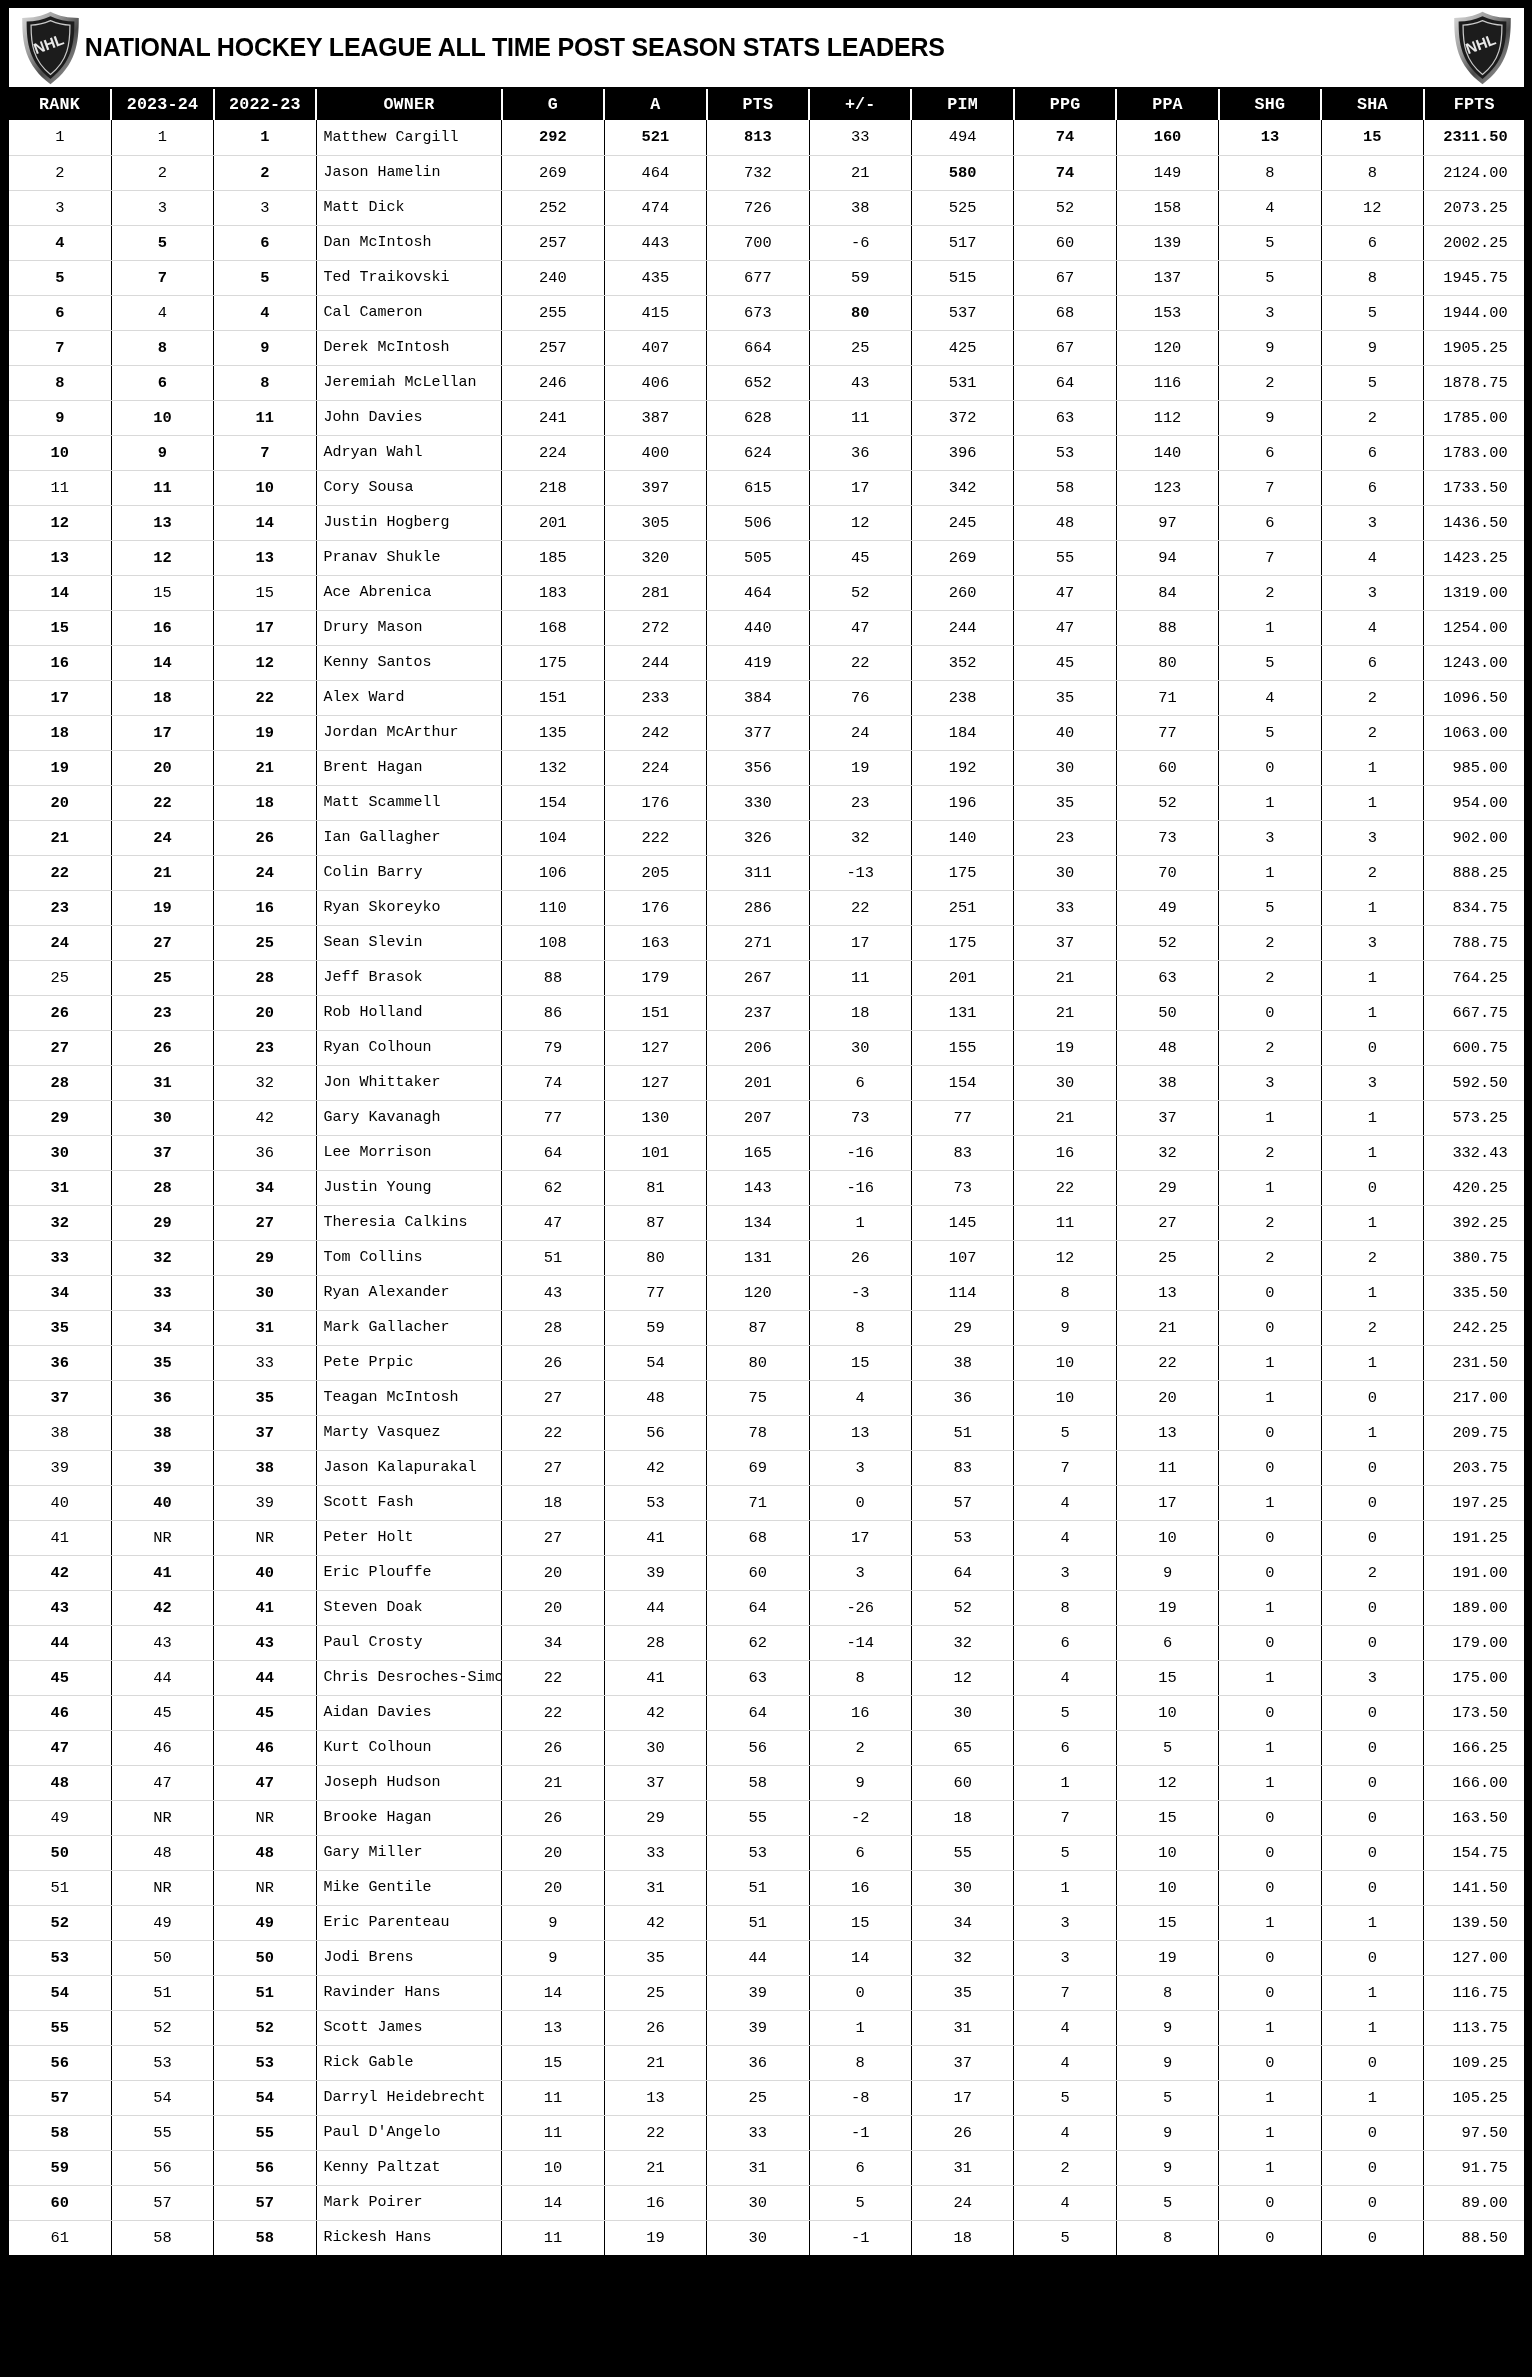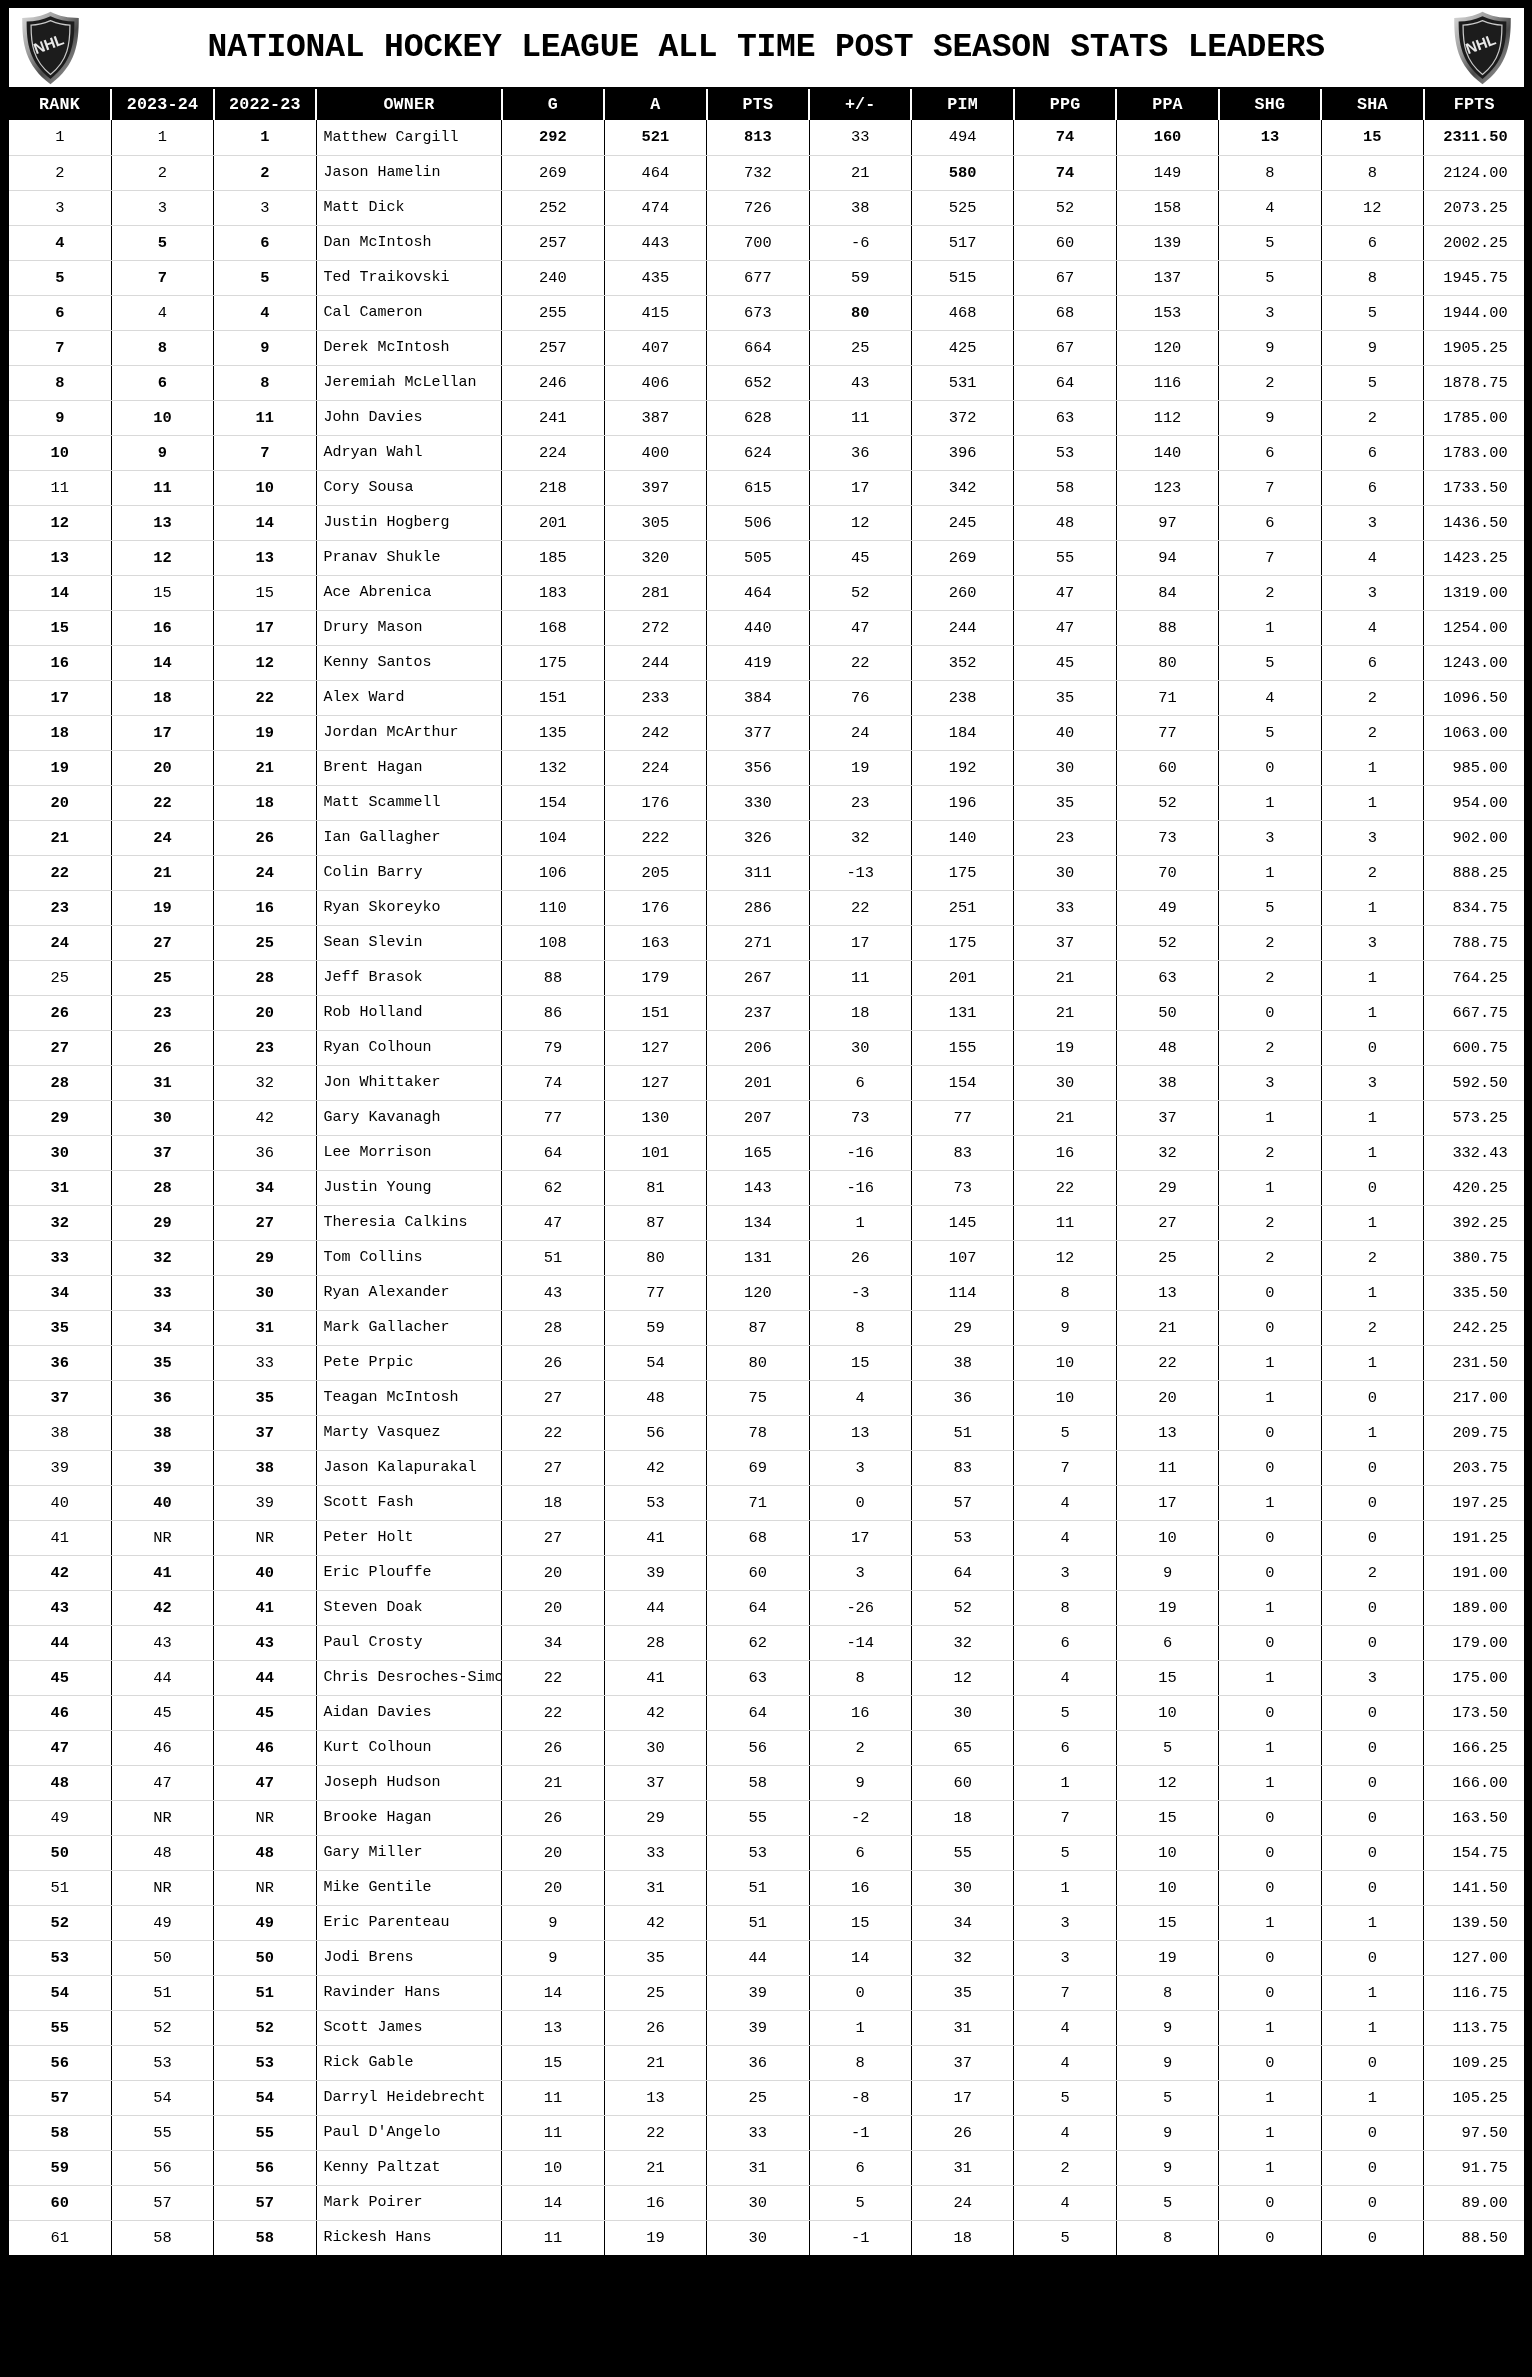--- a/index.html
+++ b/index.html
@@ -20,26 +20,25 @@
     left: 8.8px; top: 8px;
     width: 1515px; height: 79px;
     background: #ffffff;
     display: flex;
     align-items: center;
     justify-content: space-between;
     padding: 0 7px;
   }
   .banner-title {
     flex: 1;
-    text-align: center;
     font-weight: bold;
-    font-size: 33px;
+    font-size: 25px;
     letter-spacing: -0.2px;
     color: #000000;
-    font-family: Liberation Mono, monospace;
+    font-family: Liberation Sans, sans-serif;
     white-space: nowrap;
   }
   .logo {
     width: 69px; height: 76px;
     flex: 0 0 69px;
     position: relative;
   }
   
   .table-wrap {
     position: absolute;
@@ -274,21 +273,21 @@
           </tr>
           <tr>
             <td class="red">6</td>
             <td>4</td>
             <td class="b">4</td>
             <td class="owner">Cal Cameron</td>
             <td>255</td>
             <td>415</td>
             <td>673</td>
             <td class="b">80</td>
-            <td>468</td>
+            <td>537</td>
             <td>68</td>
             <td>153</td>
             <td>3</td>
             <td>5</td>
             <td class="last">1944.00</td>
           </tr>
           <tr>
             <td class="b">7</td>
             <td class="b">8</td>
             <td class="red">9</td>

